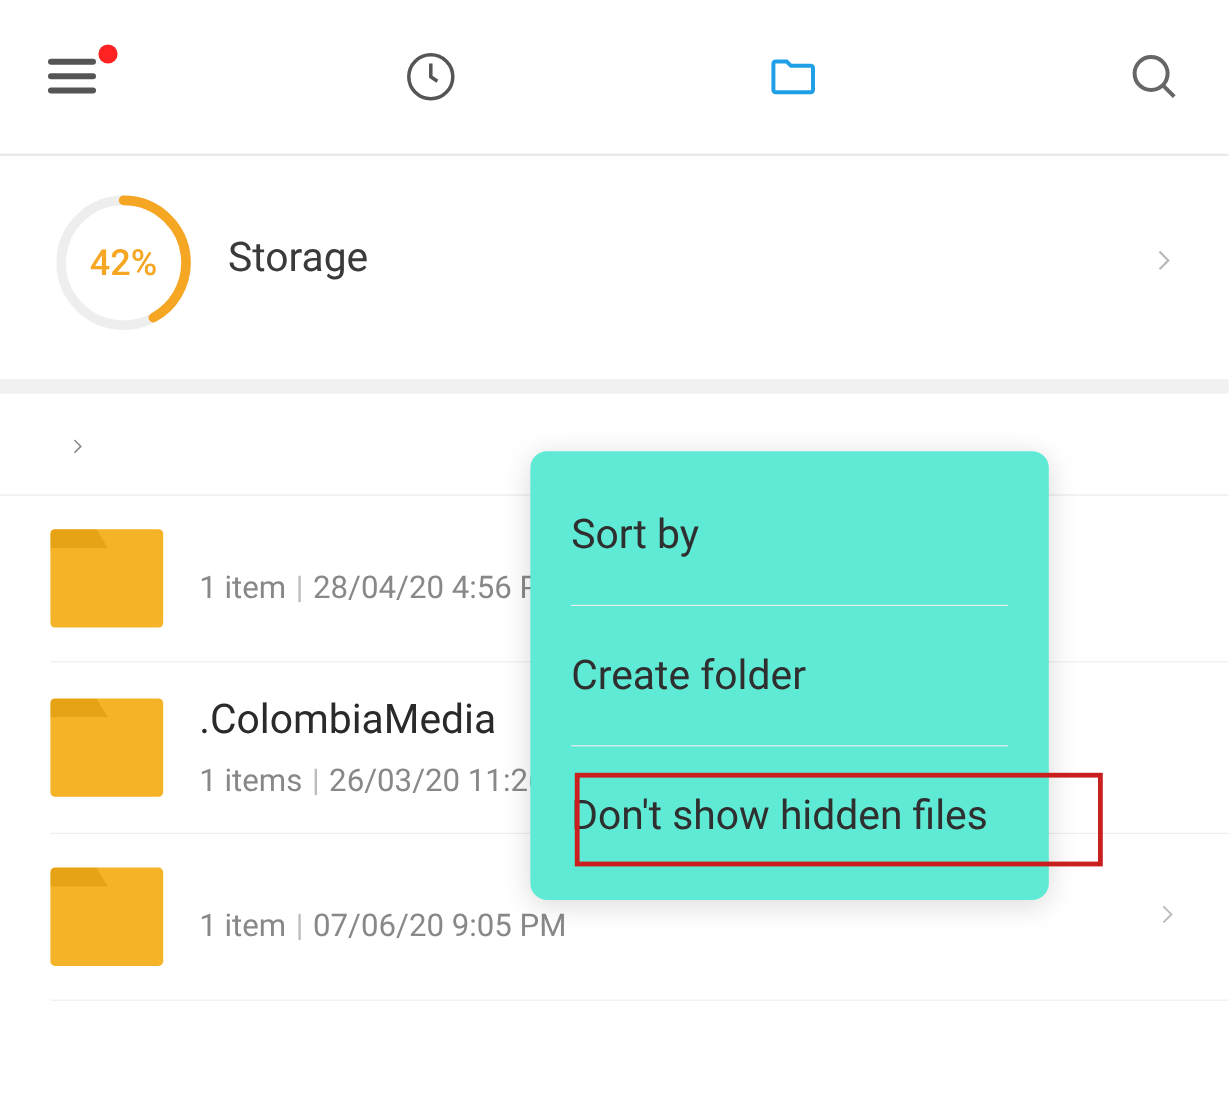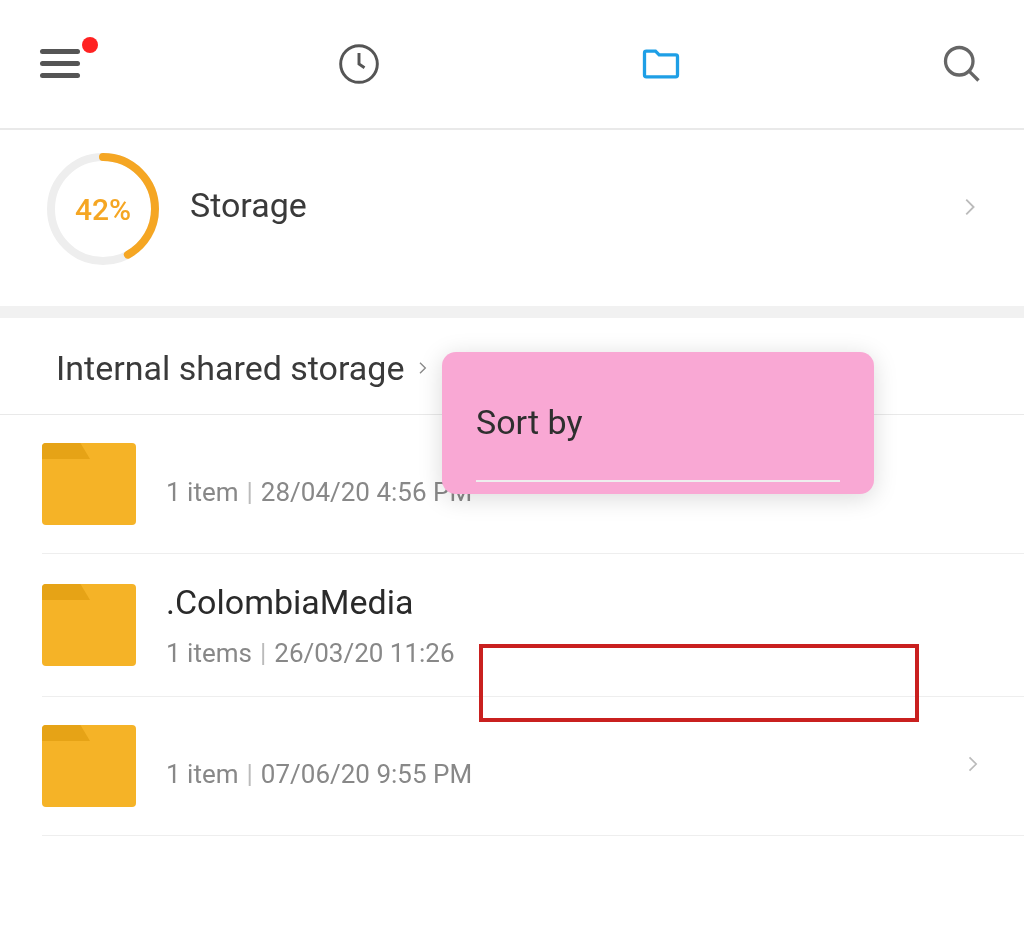--- a/index.html
+++ b/index.html
@@ -25,21 +25,21 @@
   .dot {
     position:absolute; top:-12px; right:-18px; width:16px; height:16px;
     background:#f22; border-radius:50%;
   }
   .tab { width:44px; height:44px; display:flex; align-items:center; justify-content:center; }
   .active svg { stroke:#1e9fe6; }
 
   
   .storage {
     display:flex; align-items:center; gap:28px;
-    padding:20px 44px 38px 44px;
+    padding:30px 44px 38px 44px;
     border-bottom:12px solid #f1f1f1;
   }
   .ring { position:relative; width:118px; height:118px; }
   .ring svg { transform: rotate(-90deg); }
   .ring .pct{
     position:absolute; inset:0;
     display:flex; align-items:center; justify-content:center;
     color:#f5a623; font-size:30px; font-weight:500;
   }
   .stor-info .title{ font-size:34px; color:#3a3a3a; margin-bottom:8px; }
@@ -70,22 +70,22 @@
     background:#e6a316; border-top-left-radius:4px;
     clip-path: polygon(0 0, 80% 0, 100% 100%, 0 100%);
   }
   .f-info .name{ font-size:34px; color:#2a2a2a; }
   .f-info .meta{ font-size:26px; color:#888; margin-top:16px; }
   .f-info .meta .sep{ margin:0 8px; color:#bbb; }
   .row .chev{ margin-left:auto; }
 
   
   .menu {
-    position:absolute; left:442px; top:352px; width:432px;
-    background:#f9a8d4; border-radius:14px;
+    position:absolute; left:442px; top:376px; width:432px;
+    background:#5eead4; border-radius:14px;
     box-shadow:0 4px 24px rgba(0,0,0,.15);
     padding:12px 0;
   }
   .menu .item{
     padding:38px 34px; font-size:34px; color:#2f2f2f;
   }
   .menu .div{
     height:1px; background:#eee; margin:0 34px;
   }
   .highlight{
@@ -139,21 +139,20 @@
     <div class="title">Storage</div>
   </div>
   <div class="chev">
     <svg width="22" height="38" viewBox="0 0 24 24" fill="none" stroke-width="2">
         <polyline points="9 4 17 12 9 20"></polyline>
       </svg>
   </div>
 </div>
 
 <div class="crumb">
-  <span>Internal shared storage</span>
   <svg width="16" height="28" viewBox="0 0 24 24" fill="none" stroke="#888" stroke-width="2">
       <polyline points="9 4 17 12 9 20"></polyline>
     </svg>
 </div>
 
 <div class="list">
 
   <div class="row">
     <div class="folder-ic"></div>
     <div class="f-info">
@@ -170,31 +169,33 @@
       <div class="meta">
         <span>1 items</span><span class="sep">|</span><span>26/03/20 11:26 </span>
       </div>
     </div>
   </div>
 
   <div class="row">
     <div class="folder-ic"></div>
     <div class="f-info">
       <div class="meta">
-        <span>1 item</span><span class="sep">|</span><span>07/06/20 9:55 PM</span>
+        <span>1 item</span><span class="sep">|</span><span>07/06/20 9:05 PM</span>
       </div>
     </div>
     <div class="chev">
       <svg width="20" height="34" viewBox="0 0 24 24" fill="none" stroke-width="2">
           <polyline points="9 4 17 12 9 20"></polyline>
         </svg>
     </div>
   </div>
 
 </div>
 
 <div class="menu">
   <div class="item">Sort by</div>
   <div class="div"></div>
+  <div class="item">Create folder</div>
   <div class="div"></div>
+  <div class="item">Don't show hidden files</div>
 </div>
 
 <div class="highlight"></div>
 
 </body></html>

